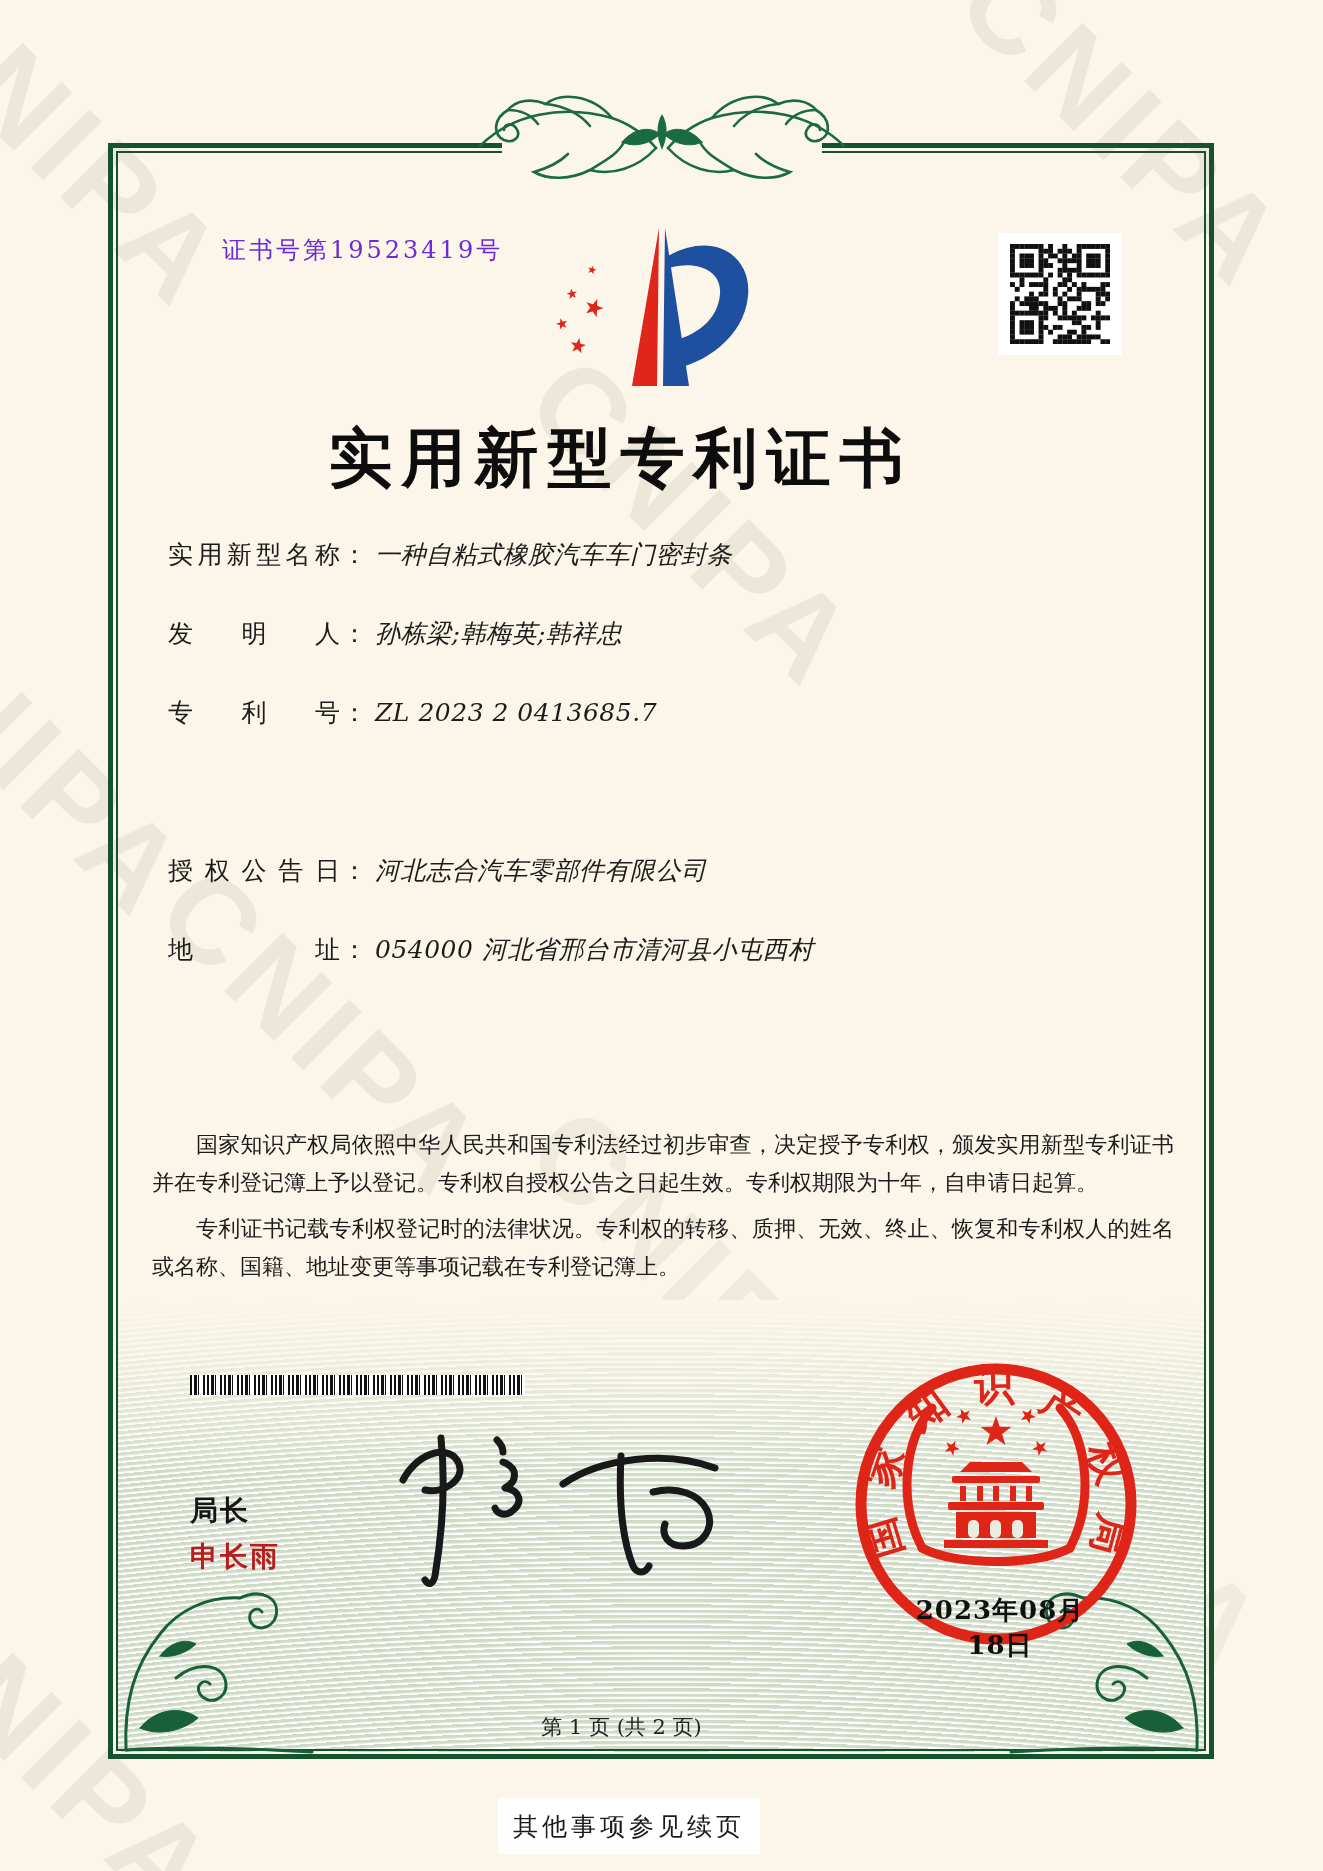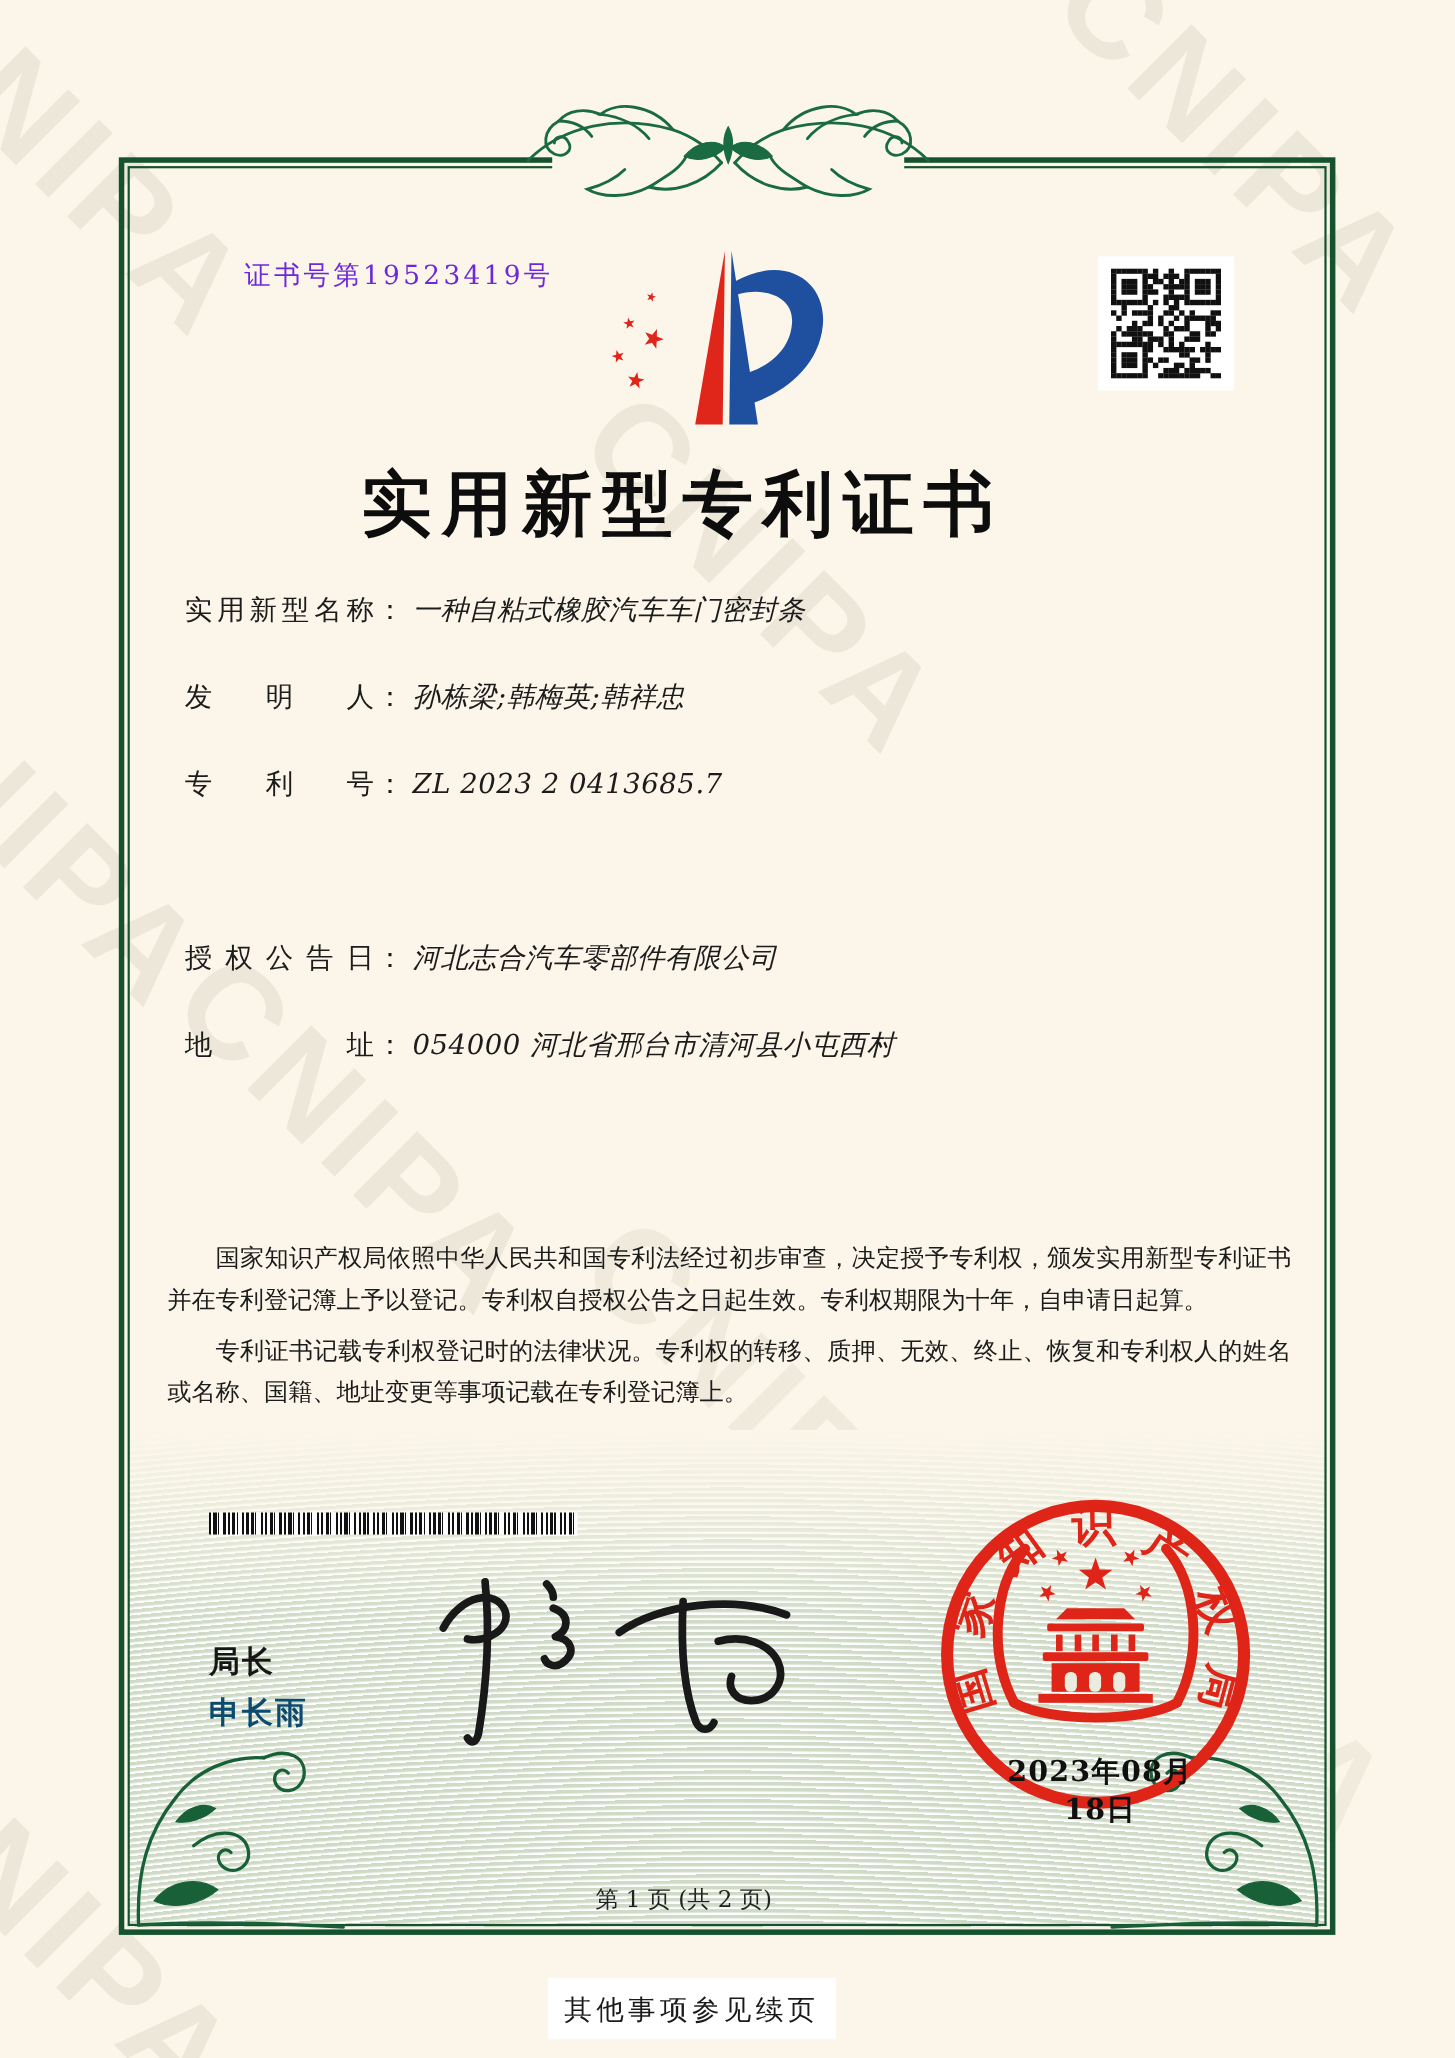--- a/index.html
+++ b/index.html
@@ -35,21 +35,21 @@
   .g2label{display:inline-block;width:150px;text-align:justify;text-align-last:justify;}
   .paras{left:152px;top:1080px;width:1022px;font-size:22px;line-height:38px;text-align:justify;margin-top:46px;}
   .paras p{margin:0;text-indent:2em;}
   .paras p + p{margin-top:8px;}
   .barcode{left:190px;top:1375px;width:335px;height:20px;
       background:repeating-linear-gradient(90deg,#101010 0 2px,#fdfdfd 2px 4px,#101010 4px 7px,
       #fdfdfd 7px 8px,#101010 8px 9px,#fdfdfd 9px 13px,#101010 13px 15px,#fdfdfd 15px 17px);}
   .officer-title{left:190px;top:1492px;font-family:"Liberation Sans",sans-serif;
       font-weight:700;font-size:28px;color:#161616;letter-spacing:2px;}
   .officer-name{left:190px;top:1538px;font-family:"Liberation Sans",sans-serif;
-      font-weight:700;font-size:28px;color:#0c4a6e;letter-spacing:2px;}
+      font-weight:700;font-size:28px;color:#b91c1c;letter-spacing:2px;}
   .signature{left:385px;top:1428px;}
   .seal{left:850px;top:1358px;z-index:4;}
   .sealdate{left:900px;top:1593px;width:200px;text-align:center;z-index:5;
       font-size:26px;font-weight:700;color:#101010;letter-spacing:1px;}
   .pagefoot{left:0;right:0;top:1713px;text-align:center;font-size:21px;color:#222;
       transform:translateX(-40px);z-index:4;}
   .notebox{left:498px;top:1778px;width:262px;height:56px;background:#ffffff;z-index:3;
       display:flex;align-items:center;justify-content:center;font-size:25px;
       letter-spacing:4px;color:#1a1a1a;white-space:nowrap;margin-top:20px;}
   .orn{z-index:4;}

